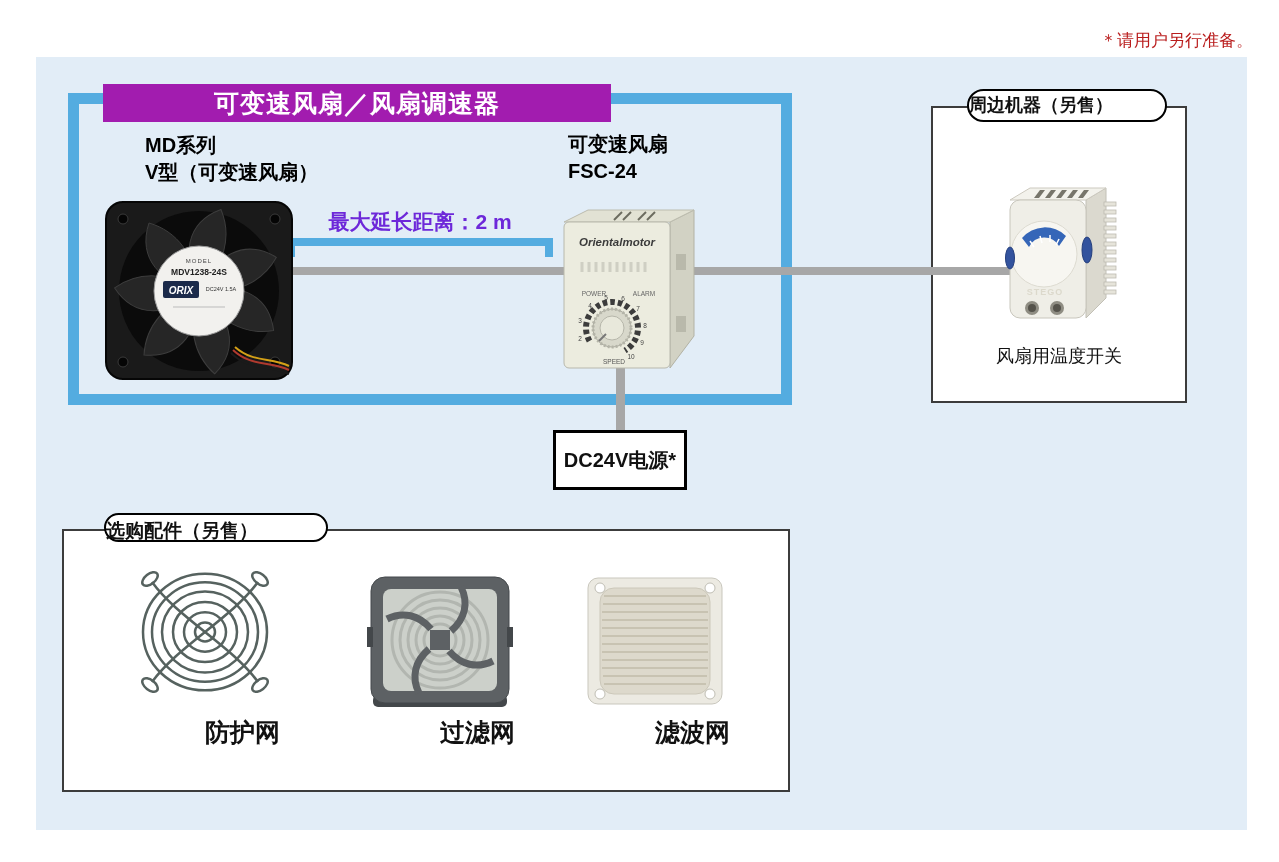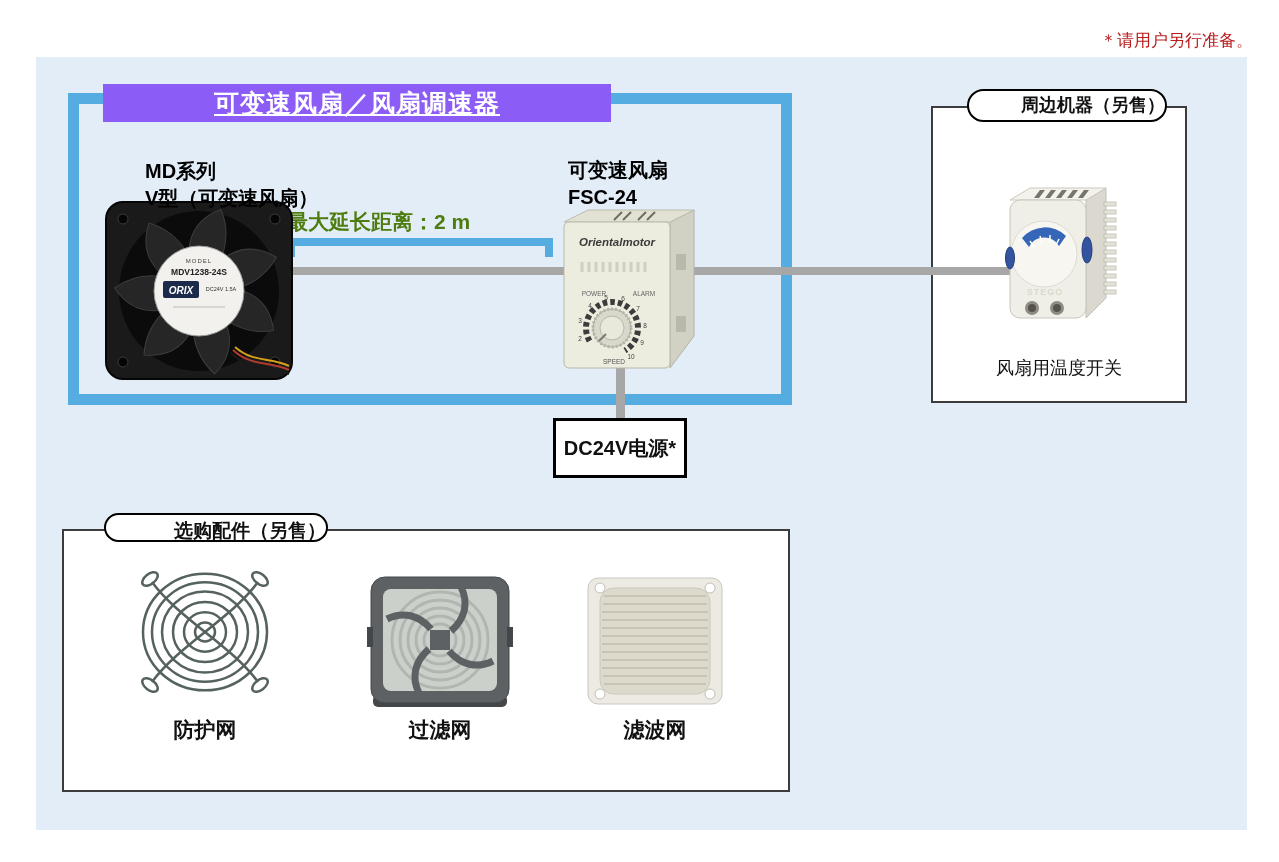--- a/index.html
+++ b/index.html
@@ -11,65 +11,65 @@
   }
   .abs{position:absolute;}
 
   .note{top:29px;right:26px;font-size:17px;color:#b91c1c;}
 
   .panel{left:36px;top:57px;width:1211px;height:773px;background:#e2edf7;z-index:0;}
 
   .sysbox{left:68px;top:93px;width:724px;height:312px;
     border:11px solid #54ace0;box-sizing:border-box;z-index:1;}
 
-  .banner{left:103px;top:84px;width:508px;height:38px;background:#8b5cf6;
+  .banner{left:103px;top:84px;width:508px;height:38px;background:#a21caf;
     color:#fff;font-size:25px;font-weight:bold;text-align:center;line-height:38px;
-    letter-spacing:1px;z-index:4;text-decoration:underline;}
-
-  .prod-label{font-size:20px;font-weight:bold;line-height:27px;color:#000;z-index:4;margin-top:26px;}
+    letter-spacing:1px;z-index:4;}
+
+  .prod-label{font-size:20px;font-weight:bold;line-height:27px;color:#000;z-index:4;}
   .fan-label{left:145px;top:132px;}
   .ctrl-label{left:568px;top:131px;}
 
-  .dist-label{left:287px;top:208px;width:266px;
-    font-size:21px;font-weight:bold;color:#4d7c0f;z-index:3;}
+  .dist-label{left:287px;top:208px;width:266px;text-align:center;
+    font-size:21px;font-weight:bold;color:#6d28d9;z-index:3;}
   .bracket{left:287px;top:238px;width:266px;height:19px;box-sizing:border-box;
     border-top:8px solid #54ace0;border-left:8px solid #54ace0;border-right:8px solid #54ace0;
     z-index:3;}
 
   .hline{left:258px;top:267px;width:767px;height:8px;background:#a7a7a7;z-index:2;}
   .vline{left:616px;top:356px;width:9px;height:76px;background:#a7a7a7;z-index:2;}
 
   .img{z-index:3;}
   .fan-img{left:103px;top:197px;}
   .ctrl-img{left:556px;top:196px;}
   .thermo-img{left:1000px;top:170px;}
 
-  .dcbox{left:553px;top:418px;width:134px;height:60px;background:#fff;
+  .dcbox{left:553px;top:430px;width:134px;height:60px;background:#fff;
     border:3px solid #000;box-sizing:border-box;z-index:3;
     font-size:20px;font-weight:bold;text-align:center;line-height:54px;}
 
   .wbox{background:#fff;border:2px solid #3c3c3c;box-sizing:border-box;z-index:1;}
   .peri-box{left:931px;top:106px;width:256px;height:297px;}
   .acc-box{left:62px;top:529px;width:728px;height:263px;}
 
   .pill{background:#fff;border:2px solid #000;box-sizing:border-box;z-index:2;
-    text-align:right;font-weight:bold;}
+    text-align:left;font-weight:bold;}
   .peri-pill{left:967px;top:89px;width:200px;height:33px;border-radius:17px;
     font-size:18px;line-height:29px;}
   .acc-pill{left:104px;top:513px;width:224px;height:29px;border-radius:18px;
     font-size:19px;line-height:31px;}
 
-  .thermo-caption{left:931px;top:344px;width:256px;text-align:center;font-size:18px;z-index:3;margin-top:12px;}
+  .thermo-caption{left:931px;top:344px;width:256px;text-align:center;font-size:18px;z-index:3;}
 
   .acc-item-img{z-index:2;}
   .guard-img{left:130px;top:566px;}
   .filter-img{left:365px;top:569px;}
   .mesh-img{left:580px;top:572px;}
 
-  .acc-caption{top:716px;width:150px;text-align:center;font-size:21px;font-weight:bold;z-index:2;}
+  .acc-caption{top:716px;width:150px;text-align:right;font-size:25px;font-weight:bold;z-index:2;}
   .cap-guard{left:130px;}
   .cap-filter{left:365px;}
   .cap-mesh{left:580px;}
 </style>
 </head>
 <body>
 
 <div class="abs note">＊请用户另行准备。</div>
 
 <div class="abs panel"></div>

